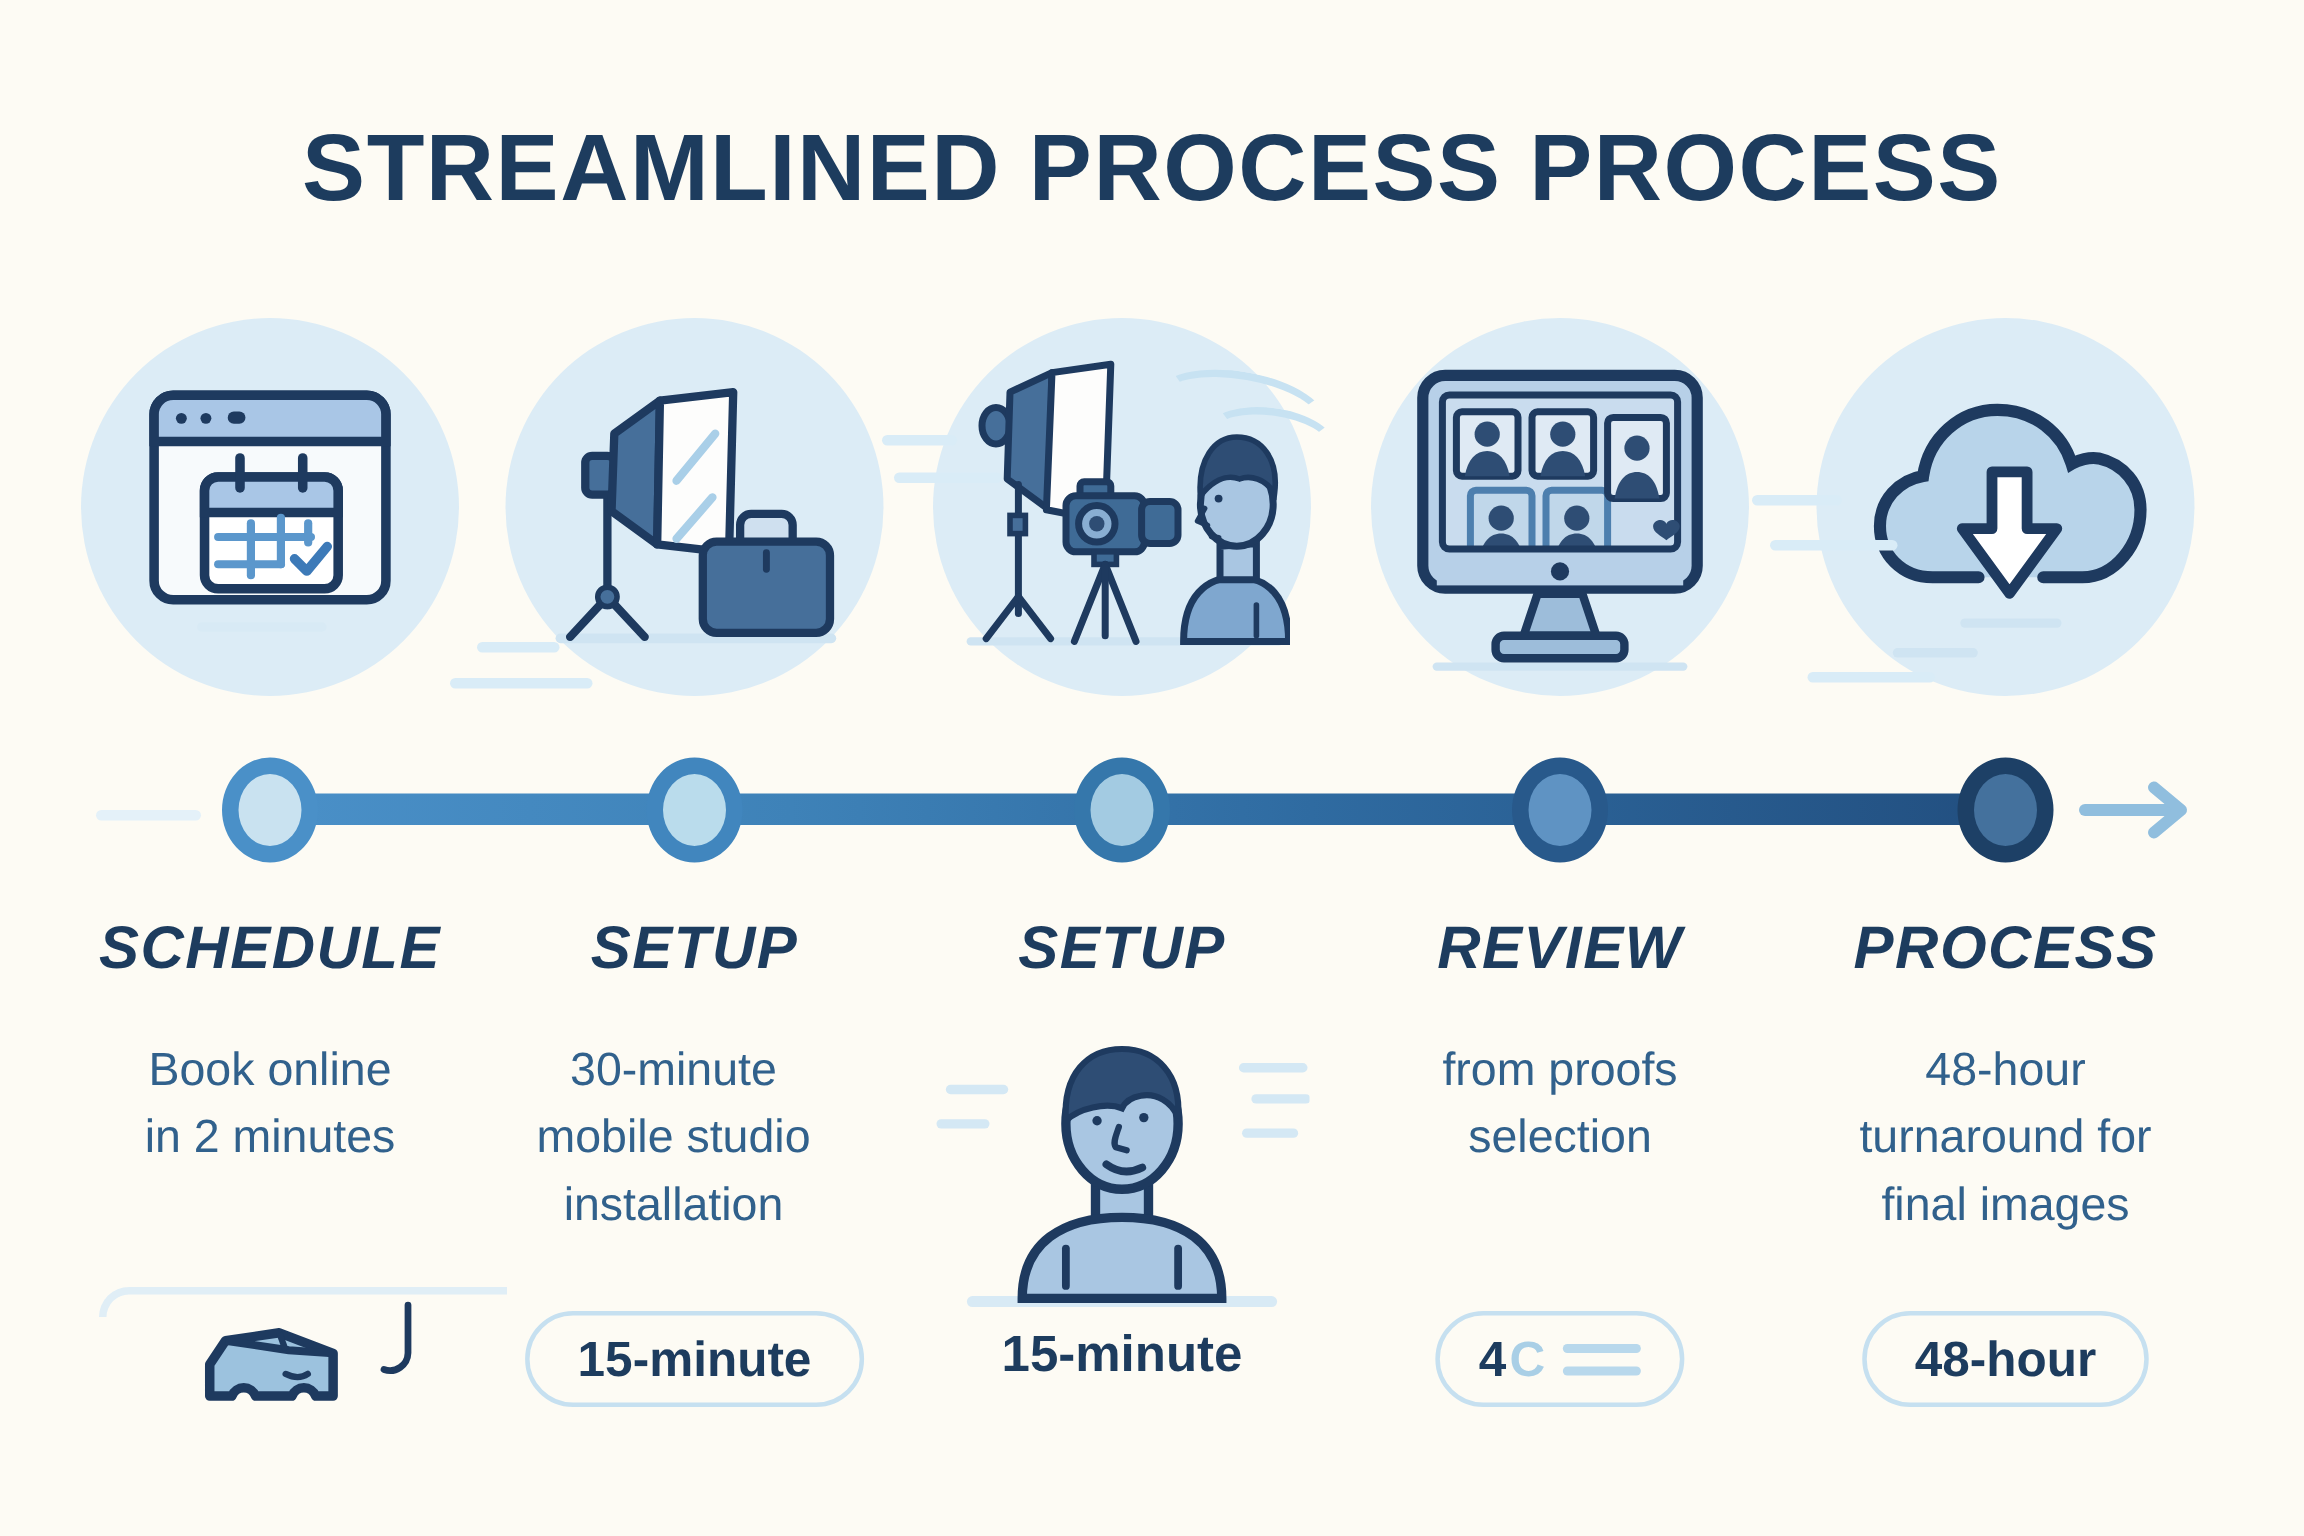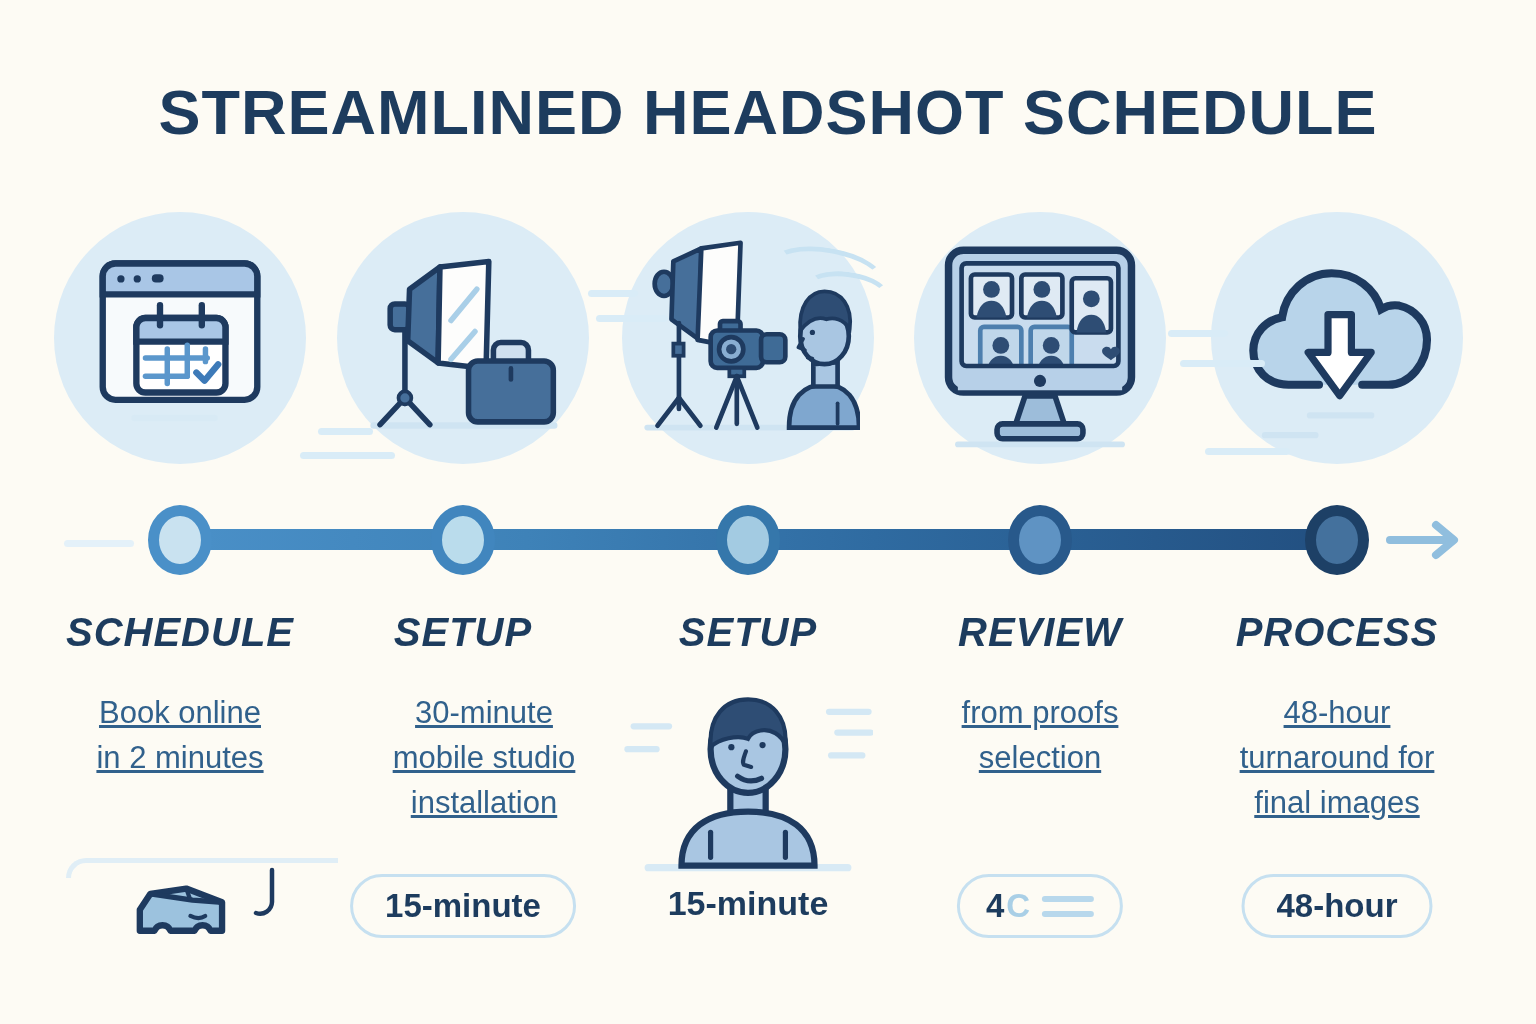--- a/index.html
+++ b/index.html
@@ -17,21 +17,21 @@
   .tl-line { position:absolute; top:529px; left:180px; width:1157px; height:21px; border-radius:11px;
              background:linear-gradient(90deg,#4a90c8 0%,#3e82b8 30%,#2f6ba1 60%,#224f80 100%); }
   .tl-node { position:absolute; top:505px; width:64px; height:70px; border-radius:50%;
              transform:translateX(-50%); }
   .tl-arrow { position:absolute; top:519px; left:1386px; }
 
   .step-label { position:absolute; top:610px; width:300px; transform:translateX(-50%);
                 text-align:center; font-size:40px; font-weight:700; letter-spacing:1px; color:#1d3c5e;font-style:italic; }
 
   .step-desc { position:absolute; top:690px; width:300px; transform:translateX(-50%);
-               text-align:center; font-size:31px; line-height:45px; color:#31618c;text-decoration:underline; }
+               text-align:center; font-size:31px; line-height:45px; color:#31618c; }
   .step-desc span { display:block; }
 
   .pill { position:absolute; top:874px; transform:translateX(-50%); height:64px;
           border:3px solid #c6e0f0; border-radius:34px; background:#fdfbf4;
           display:flex; align-items:center; justify-content:center; padding:0 32px;
           font-size:33px; font-weight:700; color:#1d3c5e; white-space:nowrap; }
   .pill-light-text { color:#a9cfe6; margin-left:2px; }
   .pill-lines { display:flex; flex-direction:column; gap:9px; margin-left:12px; }
   .pill-lines i { display:block; width:52px; height:6px; border-radius:3px; background:#b8d8ec; }
 
@@ -47,21 +47,21 @@
   .stray-j { position:absolute; top:866px; left:250px; }
 
   .sline { position:absolute; height:7px; border-radius:4px; background:#d9ecf7; }
   .arc { position:absolute; border:5px solid transparent; border-top-color:#c7e2f2; border-radius:50%; }
 </style>
 </head>
 <body>
 
 <div class="page">
 
-  <h1 class="title">STREAMLINED HEADSHOT SCHEDULE</h1>
+  <h1 class="title">STREAMLINED PROCESS PROCESS</h1>
 
   <div class="icon-circle" style="left:54px">
     <svg width="200" height="200" viewBox="0 0 220 220">
       <rect x="25" y="28" width="170" height="150" rx="14" fill="#f7fafc" stroke="#1e3a5f" stroke-width="7"></rect>
       <path d="M25,62 v-20 a14,14 0 0 1 14,-14 h142 a14,14 0 0 1 14,14 v20 z" fill="#a9c6e6" stroke="#1e3a5f" stroke-width="7"></path>
       <circle cx="45" cy="45" r="4" fill="#1e3a5f"></circle>
       <circle cx="63" cy="45" r="4" fill="#1e3a5f"></circle>
       <rect x="79" y="40" width="13" height="9" rx="4.5" fill="#1e3a5f"></rect>
       <rect x="62" y="88" width="98" height="82" rx="10" fill="#ffffff" stroke="#1e3a5f" stroke-width="7"></rect>
       <path d="M62,114 v-16 a10,10 0 0 1 10,-10 h78 a10,10 0 0 1 10,10 v16 z" fill="#a9c6e6" stroke="#1e3a5f" stroke-width="7"></path>
@@ -193,21 +193,21 @@
   <div class="step-label" style="left:180px">SCHEDULE</div>
   <div class="step-label" style="left:463px">SETUP</div>
   <div class="step-label" style="left:748px">SETUP</div>
   <div class="step-label" style="left:1040px">REVIEW</div>
   <div class="step-label" style="left:1337px">PROCESS</div>
 
   <div class="step-desc" style="left:180px">
     <span>Book online</span>
     <span>in 2 minutes</span>
   </div>
-  <div class="step-desc" style="left:484px">
+  <div class="step-desc" style="left:449px">
     <span>30-minute</span>
     <span>mobile studio</span>
     <span>installation</span>
   </div>
   <div class="step-desc" style="left:1040px">
     <span>from proofs</span>
     <span>selection</span>
   </div>
   <div class="step-desc" style="left:1337px">
     <span>48-hour</span>

